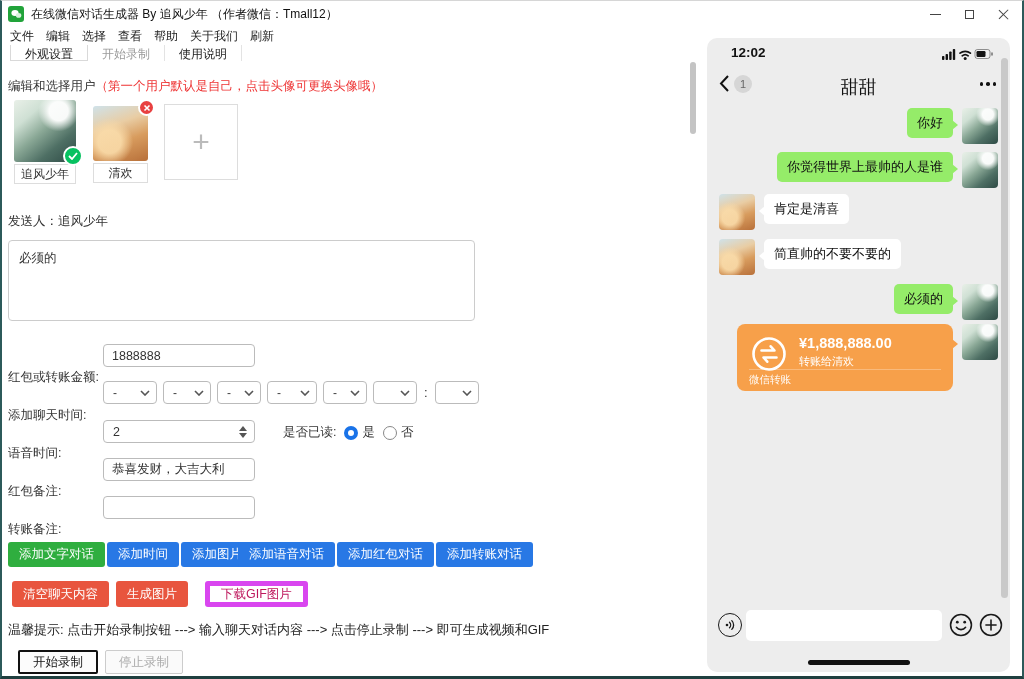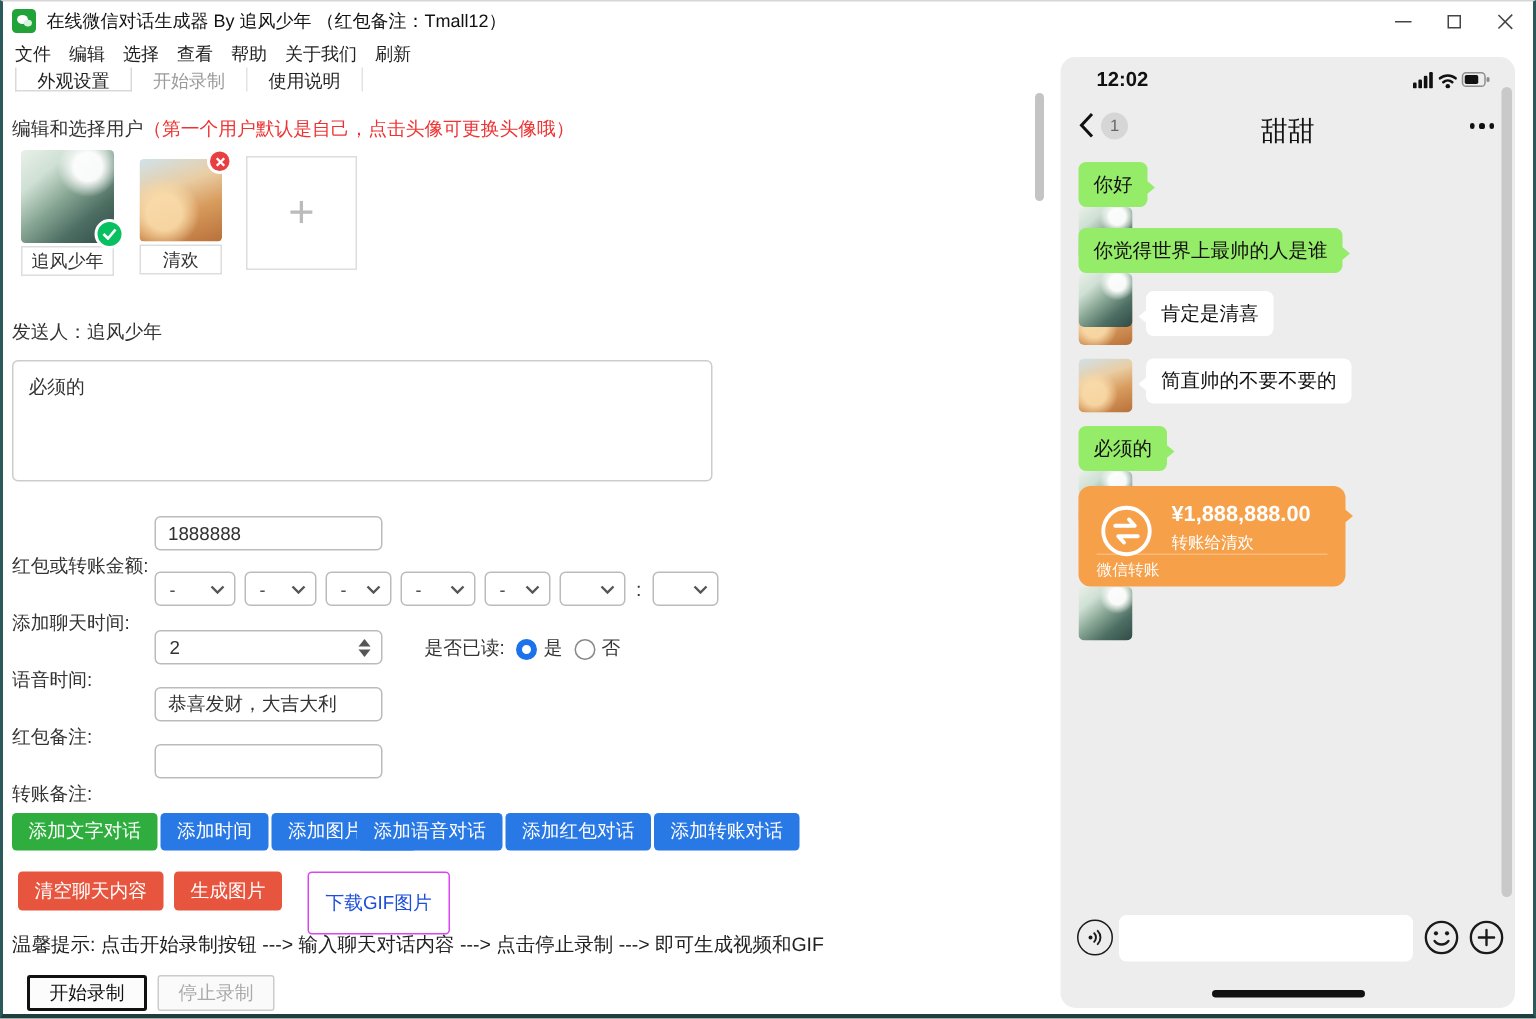--- a/index.html
+++ b/index.html
@@ -74,21 +74,21 @@
   .read-group { position:absolute; left:283px; top:424px; display:flex; align-items:center; font-size:12.5px; color:#333; }
   .radio { width:14px; height:14px; border-radius:50%; margin:0 4px 0 8px; cursor:pointer; }
   .radio.checked { border:4.5px solid #1a73e8; background:#fff; }
   .radio.unchecked { border:1.5px solid #888; background:#fff; }
 
   .btn { height:25px; border:none; border-radius:3px; color:#fff; font-size:12.5px; padding:0 11px; cursor:pointer;
       font-family:"Liberation Sans",sans-serif; white-space:nowrap; }
   .btn-green { background:#2fae3f; }
   .btn-blue { background:#2878e5; }
   .btn-red { background:#e8553e; height:26px; }
-  .btn-disabled { background:#fff; border:1px solid #d946ef; color:#1d4ed8; cursor:default; height:42px; }
+  .btn-disabled { background:#fff; border:5px solid #d946ef; color:#be185d; cursor:default; height:26px; }
   .grp1 { position:absolute; left:8px; top:542px; display:flex; gap:2px; }
   .grp2 { position:absolute; left:238px; top:542px; display:flex; gap:2px; }
   .grp3 { position:absolute; left:12px; top:581px; display:flex; gap:7px; }
   .grp3 .gap { width:3px; }
 
   .tip { position:absolute; left:8px; top:621px; font-size:13px; color:#222;text-align:right; }
 
   .rec-row { position:absolute; left:18px; top:650px; display:flex; gap:7px; }
   .btn-rec { height:24px; padding:0 13px; background:#fcfcfc; border:2px solid #111; border-radius:2px; font-size:12.5px; color:#111; cursor:pointer; }
   .btn-rec-stop { height:24px; padding:0 13px; background:#fafafa; border:1px solid #ccc; border-radius:2px; font-size:12.5px; color:#aaa; cursor:default; }
@@ -103,31 +103,31 @@
   .ph-sticons { position:absolute; right:16px; top:8px; }
   .ph-nav { position:absolute; left:0; right:0; top:26px; height:40px; }
   .ph-back { position:absolute; left:12px; top:10px; cursor:pointer; }
   .ph-badge { position:absolute; left:27px; top:11px; width:18px; height:18px; border-radius:50%; background:#d6d6d6;
       color:#666; font-size:11px; display:flex; align-items:center; justify-content:center; }
   .ph-title { position:absolute; left:0; right:0; top:11px; text-align:center; font-size:18px; color:#111; }
   .ph-more { position:absolute; right:14px; top:18px; display:flex; gap:3px; cursor:pointer; }
   .ph-more i { width:3.5px; height:3.5px; border-radius:50%; background:#111; }
 
   .msg-row { position:absolute; left:12px; right:12px; display:flex; align-items:flex-start; }
-  .msg-row.right { justify-content:flex-end;flex-direction:column; }
+  .msg-row.right { justify-content:flex-end; }
   .c-avatar { width:36px; height:36px; border-radius:4px; flex:0 0 36px; }
   .bubble { max-width:205px; padding:7px 10px; font-size:13px; color:#111; border-radius:5px; position:relative; line-height:1.2; }
   .bubble.green { background:#95ec69; margin-right:9px; }
   .bubble.green::after { content:""; position:absolute; right:-5px; top:12px; border-top:5px solid transparent;
       border-bottom:5px solid transparent; border-left:6px solid #95ec69; }
   .bubble.white { background:#fff; margin-left:9px; }
   .bubble.white::after { content:""; position:absolute; left:-5px; top:12px; border-top:5px solid transparent;
       border-bottom:5px solid transparent; border-right:6px solid #fff; }
 
-  .transfer-card { width:178px; height:67px; background:#f7a04a; border-radius:8px; position:relative; margin-right:26px; cursor:pointer; }
+  .transfer-card { width:216px; height:67px; background:#f7a04a; border-radius:8px; position:relative; margin-right:9px; cursor:pointer; }
   .transfer-card::after { content:""; position:absolute; right:-5px; top:15px; border-top:5px solid transparent;
       border-bottom:5px solid transparent; border-left:6px solid #f7a04a; }
   .tr-icon { position:absolute; left:13px; top:11px; }
   .tr-amount { position:absolute; left:62px; top:11px; font-size:14.5px; font-weight:bold; color:#fff; }
   .tr-note { position:absolute; left:62px; top:30px; font-size:11px; color:#fff; }
   .tr-footer { position:absolute; left:12px; right:12px; bottom:4px; font-size:10.5px; color:rgba(255,255,255,.95);
       border-top:1px solid rgba(255,255,255,.28); padding-top:3px; }
 
   .ph-inputbar { position:absolute; left:0; right:0; top:566px; height:46px; }
   .circ-icon { position:absolute; width:24px; height:24px; border:1.6px solid #1a1a1a; border-radius:50%; cursor:pointer;
@@ -141,21 +141,21 @@
 <div class="app">
   <div class="frame"></div>
 
   <div class="titlebar">
     <span class="appicon">
       <svg width="11" height="10" viewBox="0 0 11 10">
           <ellipse cx="4" cy="4" rx="3.6" ry="3" fill="#fff"></ellipse>
           <ellipse cx="7.6" cy="6.4" rx="2.7" ry="2.3" fill="#d9f2dd"></ellipse>
         </svg>
     </span>
-    <span class="title">在线微信对话生成器 By 追风少年 （红包备注：Tmall12）</span>
+    <span class="title">在线微信对话生成器 By 追风少年 （作者微信：Tmall12）</span>
     <div class="winbtns">
       <div class="winbtn">
           <span class="glyph-min"></span>
         </div>
       <div class="winbtn">
           <span class="glyph-max"></span>
         </div>
       <div class="winbtn">
           <span class="glyph-close"></span>
         </div>

